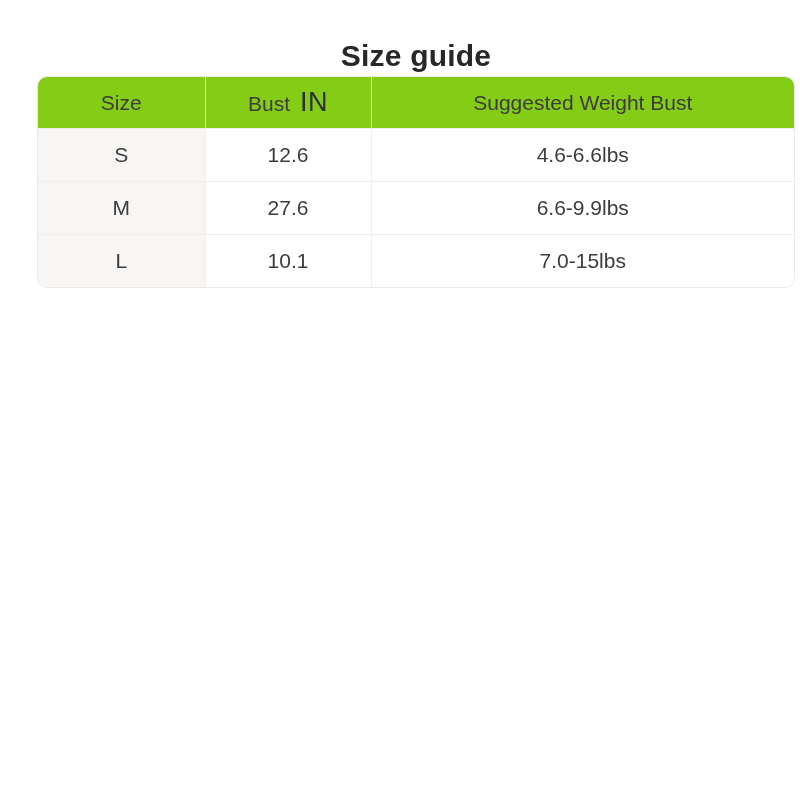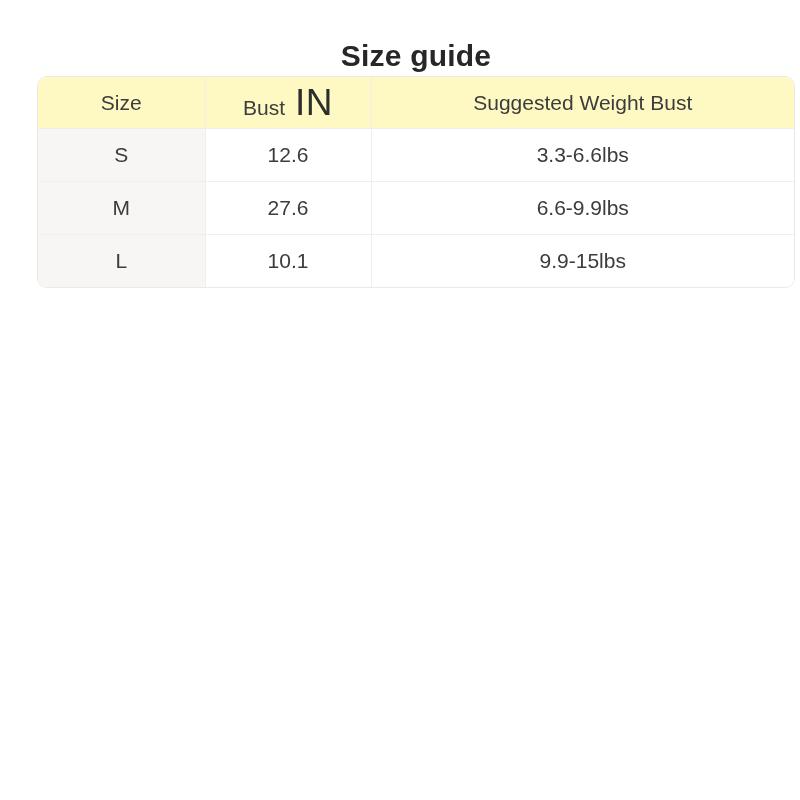--- a/index.html
+++ b/index.html
@@ -54,39 +54,39 @@
   .size-table td {
     text-align: center;
     vertical-align: middle;
     font-weight: 400;
     color: #3c3c3c;
     font-size: 21px;
     padding: 0 4px;
   }
   .size-table th {
     height: 51px;
-    background: #fef9c3;
+    background: #84cc16;
     border-bottom: 1px solid #f0eeec;
   }
   .size-table td {
     height: 52px;
     background: #ffffff;
   }
   .size-table td.size-col {
     background: #f7f6f4;
   }
   .size-table tbody tr + tr td {
     border-top: 1px solid #f1efec;
   }
   .size-table th + th,
   .size-table td + td {
     border-left: 1px solid #f1efec;
   }
   .unit {
-    font-size: 37px;
+    font-size: 27px;
     color: #2e2e2e;
     margin-left: 10px;
     letter-spacing: 0.5px;
   }
 </style>
 </head>
 <body>
 
 <div class="page">
   <div class="content">
@@ -107,30 +107,30 @@
             <th>
               <span>Bust</span><span class="unit">IN</span>
             </th>
             <th>Suggested Weight Bust</th>
           </tr>
         </thead>
         <tbody>
           <tr>
             <td class="size-col">S</td>
             <td>12.6</td>
-            <td>3.3-6.6lbs</td>
+            <td>4.6-6.6lbs</td>
           </tr>
           <tr>
             <td class="size-col">M</td>
             <td>27.6</td>
             <td>6.6-9.9lbs</td>
           </tr>
           <tr>
             <td class="size-col">L</td>
             <td>10.1</td>
-            <td>9.9-15lbs</td>
+            <td>7.0-15lbs</td>
           </tr>
         </tbody>
       </table>
     </div>
 
   </div>
 </div>
 
 </body></html>

